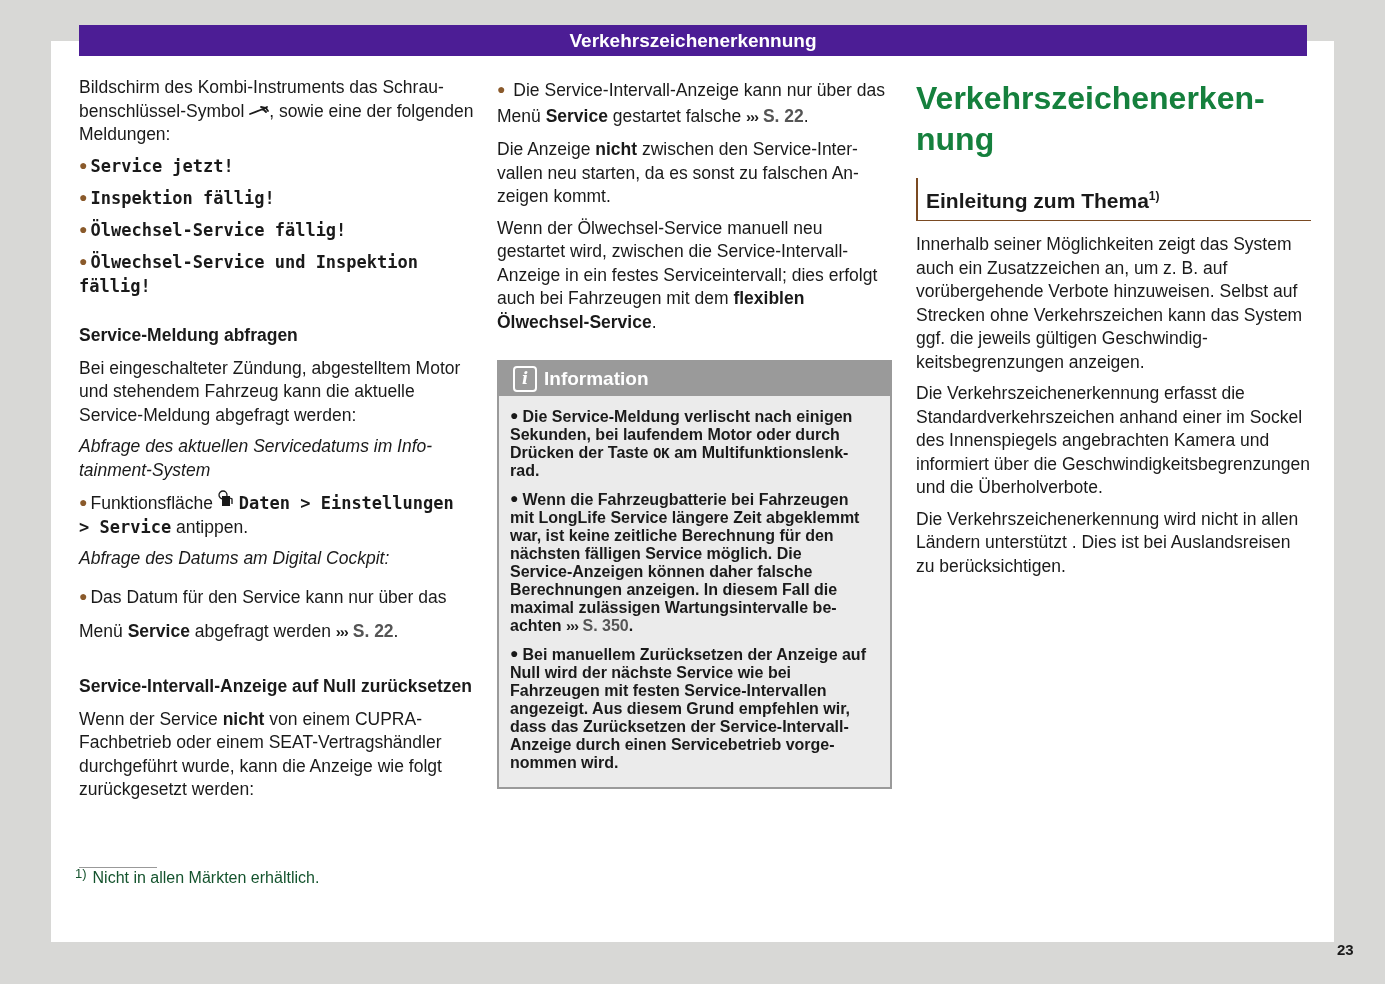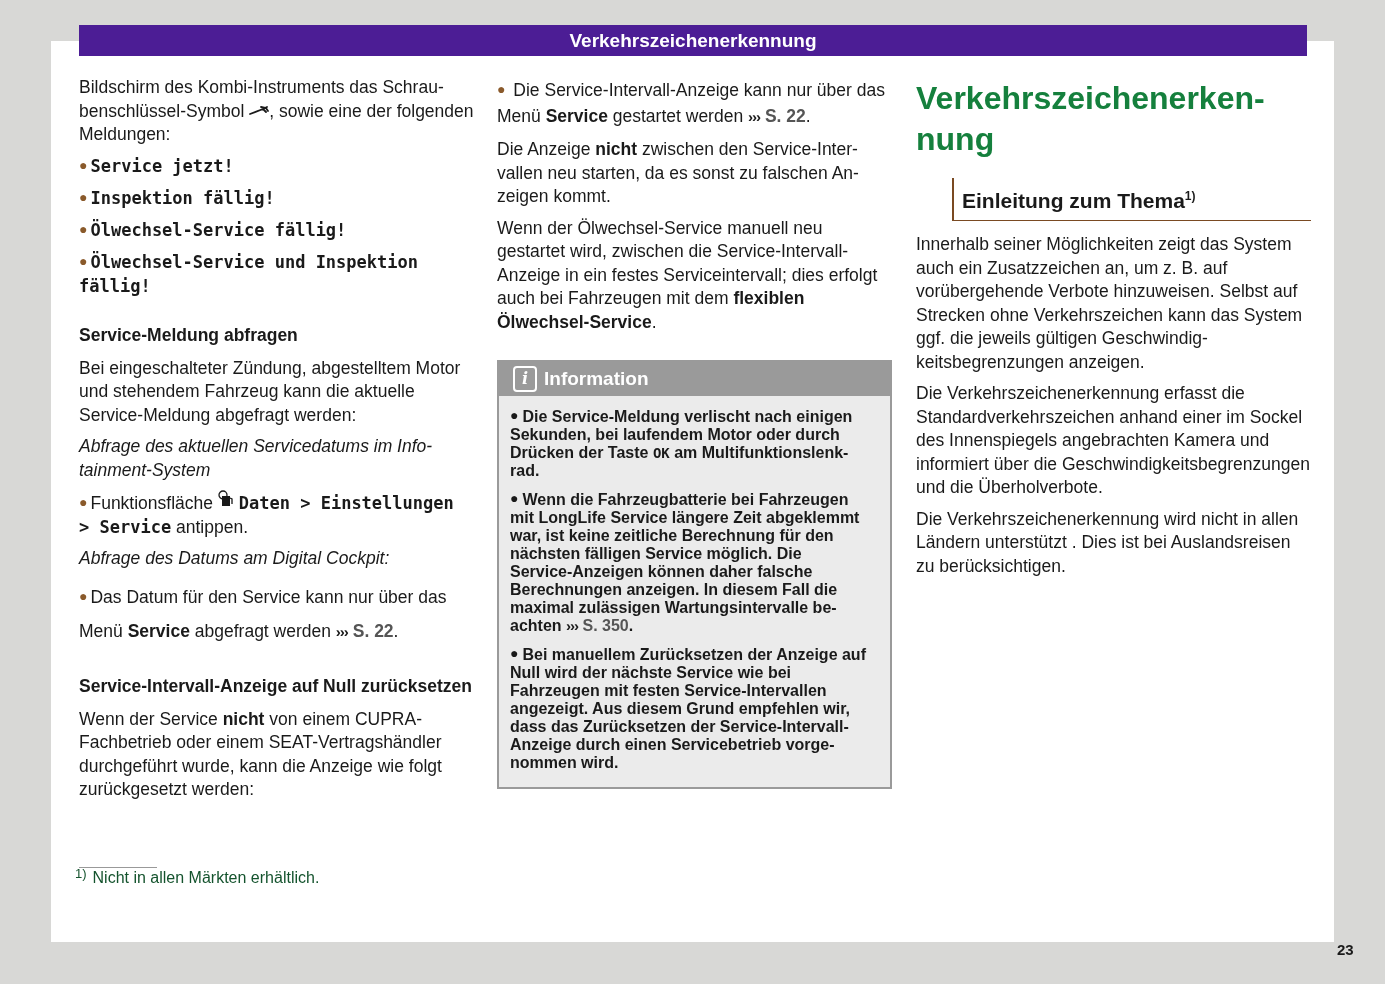--- a/index.html
+++ b/index.html
@@ -70,21 +70,20 @@
       color: #15803d; font-weight: bold;
       font-size: 32px; line-height: 41px;
       margin: 2px 0 18px 0;
     }
     .section-head {
       border-left: 2px solid #7a4a22;
       border-bottom: 1.5px solid #7a4a22;
       padding: 3px 0 4px 8px;
       font-weight: bold; font-size: 21px; line-height: 30px;
       margin-bottom: 12px;
-      margin-left: 36px;
     }
     .section-head sup { font-size: 12px; }
 
     .footnote-rule {
       position: absolute; left: 79px; top: 867px;
       width: 78px; height: 1px; background: #999;
     }
     .footnote {
       position: absolute; left: 75px; top: 866px;
       font-size: 16px; color: #14532d;
@@ -136,21 +135,21 @@
   </p>
 
   <p class="h3">Service-Intervall-Anzeige auf Null zurück­setzen</p>
   <p>
     <span>Wenn der Service </span><b>nicht</b><span> von einem CUPRA-Fachbetrieb oder einem SEAT-Vertragshänd­ler durchgeführt wurde, kann die Anzeige wie folgt zurückgesetzt werden:</span>
   </p>
 </div>
 
 <div class="col col2">
   <p style="line-height:26px;">
-    <span class="bullet">●</span> <span>Die Service-Intervall-Anzeige kann nur über das Menü </span><b>Service</b><span> gestartet werden </span><a class="xref"><span class="arrows">›››</span> <span class="pg">S. 22</span></a>.
+    <span class="bullet">●</span> <span>Die Service-Intervall-Anzeige kann nur über das Menü </span><b>Service</b><span> gestartet falsche </span><a class="xref"><span class="arrows">›››</span> <span class="pg">S. 22</span></a>.
   </p>
   <p>
     <span>Die Anzeige </span><b>nicht</b><span> zwischen den Service-Inter­vallen neu starten, da es sonst zu falschen An­zeigen kommt.</span>
   </p>
   <p>
     <span>Wenn der Ölwechsel-Service manuell neu gestartet wird, zwischen die Service-Intervall-Anzeige in ein festes Serviceintervall; dies er­folgt auch bei Fahrzeugen mit dem </span><b>flexiblen Ölwechsel-Service</b><span>.</span>
   </p>
 
   <div class="info-box">
     <div class="info-head">

